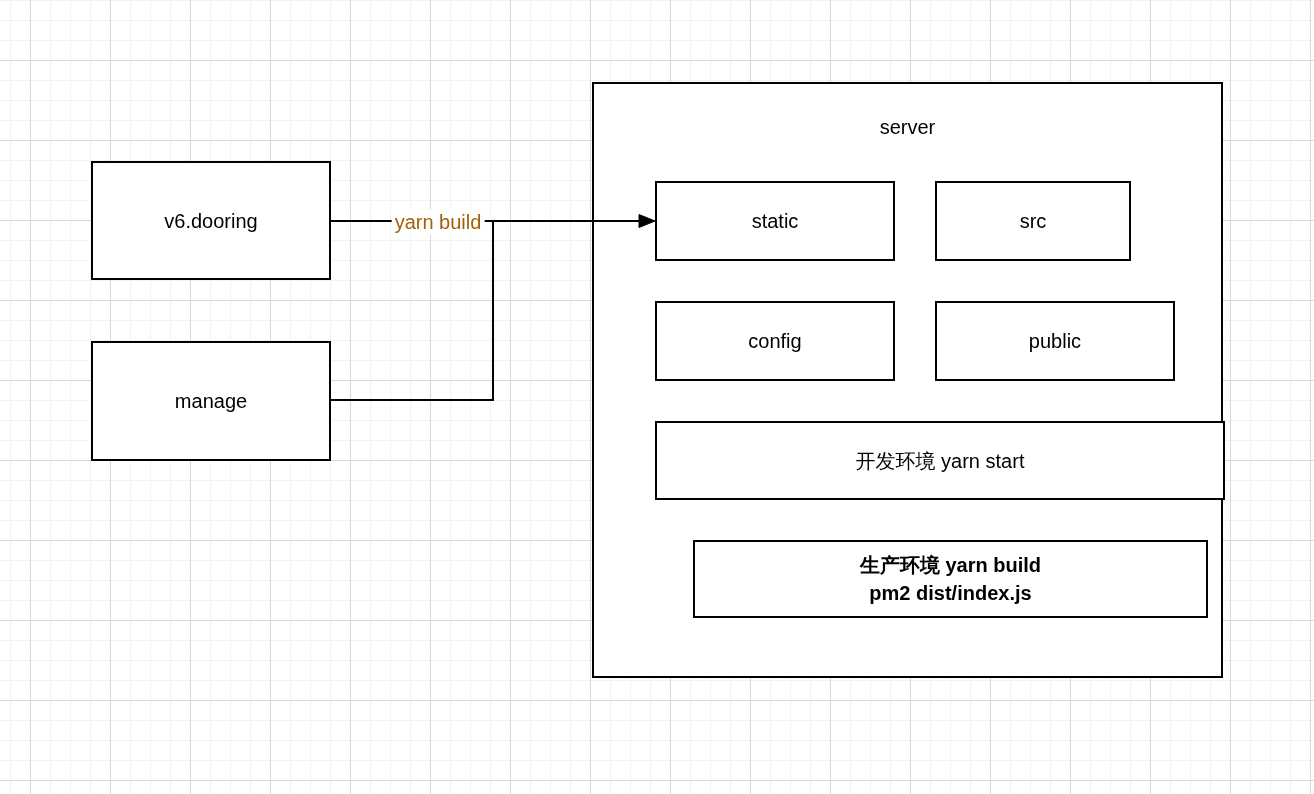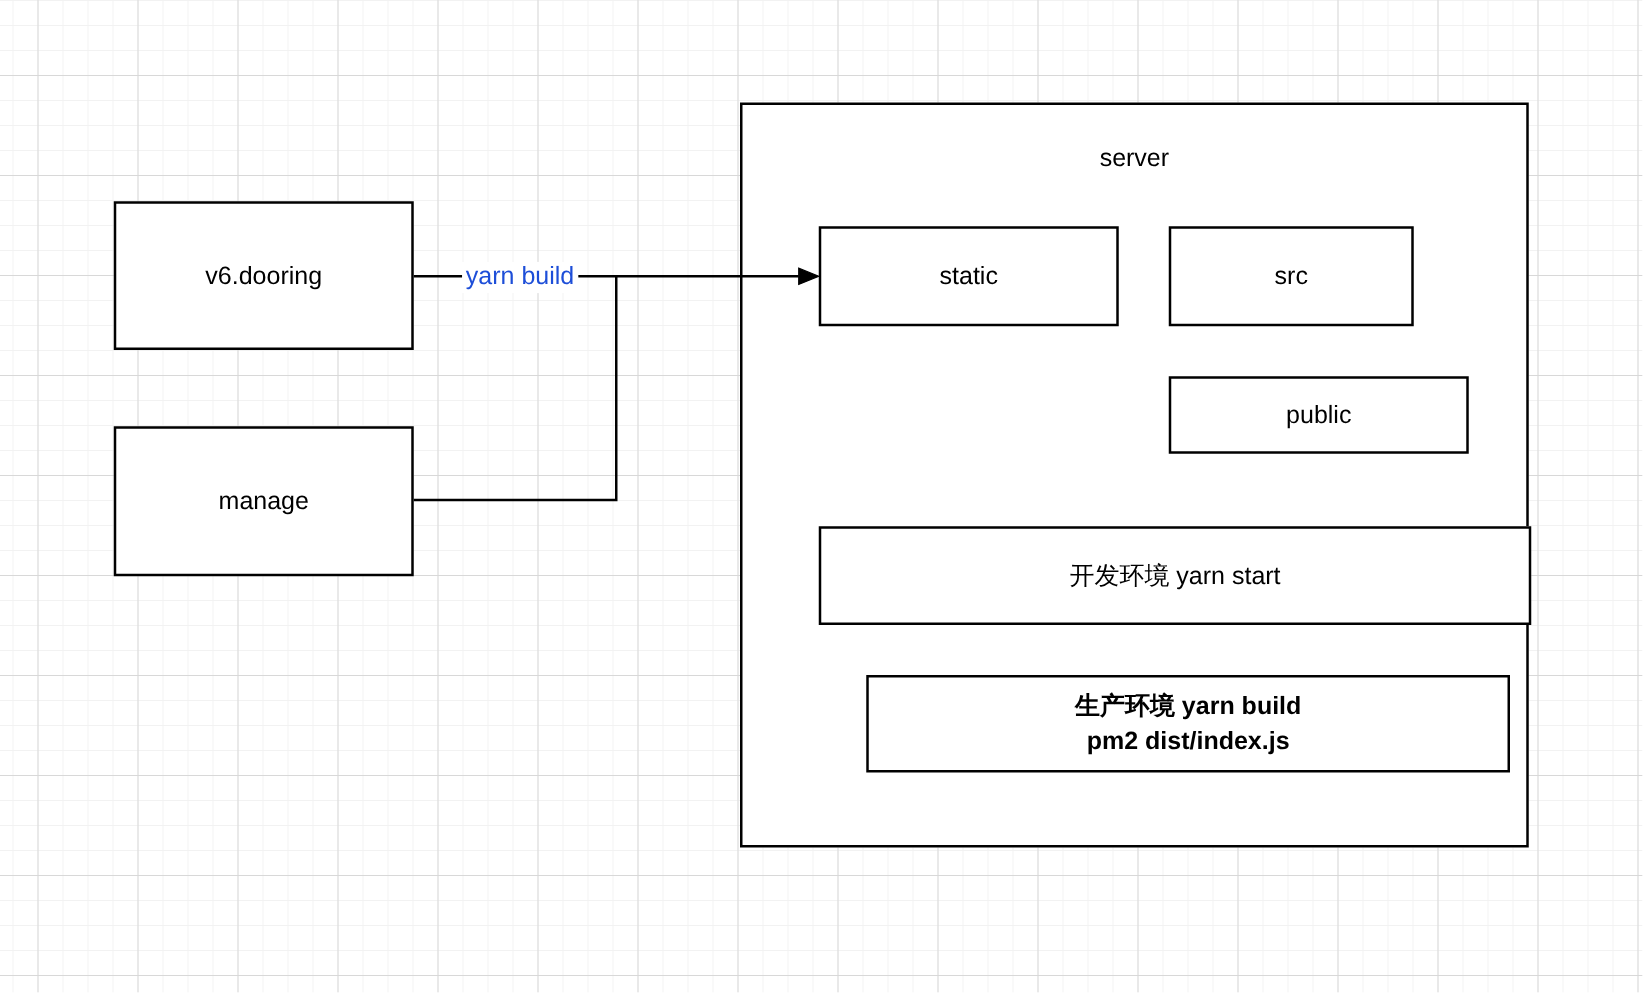--- a/index.html
+++ b/index.html
@@ -50,40 +50,40 @@
     position: absolute;
     left: 0; right: 0; top: 29px;
     text-align: center;
     font-size: 20px;
   }
 
   
   .n-static  { left: 655px; top: 181px; width: 240px; height: 80px; }
   .n-src     { left: 935px; top: 181px; width: 196px; height: 80px; }
   .n-config  { left: 655px; top: 301px; width: 240px; height: 80px; }
-  .n-public  { left: 935px; top: 301px; width: 240px; height: 62px; }
+  .n-public  { left: 935px; top: 301px; width: 240px; height: 80px; }
   .n-dev     { left: 655px; top: 421px; width: 570px; height: 79px; }
   .n-prod    { left: 693px; top: 540px; width: 515px; height: 78px;
                flex-direction: column; font-weight: bold; }
 
   .edges-layer {
     position: absolute;
     left: 0; top: 0;
     width: 1314px;
     height: 794px;
     pointer-events: none;
   }
   .edge-label {
     position: absolute;
-    left: 416px; top: 222px;
+    left: 438px; top: 222px;
     transform: translate(-50%, -50%);
     background: #ffffff;
     padding: 1px 3px;
     font-size: 20px;
-    color: #1d4ed8;
+    color: #a16207;
     white-space: nowrap;
   }
 </style>
 </head>
 <body>
 
 <div class="canvas">
 
   <div class="node n-server">
     <div class="server-title node-label">server</div>
@@ -98,20 +98,23 @@
   </div>
 
   <div class="node n-manage">
     <span class="node-label">manage</span>
   </div>
 
   <div class="node n-src">
     <span class="node-label">src</span>
   </div>
 
+  <div class="node n-config">
+    <span class="node-label">config</span>
+  </div>
 
   <div class="node n-public">
     <span class="node-label">public</span>
   </div>
 
   <div class="node n-dev">
     <span class="node-label">开发环境 yarn start</span>
   </div>
 
   <div class="node n-prod">

